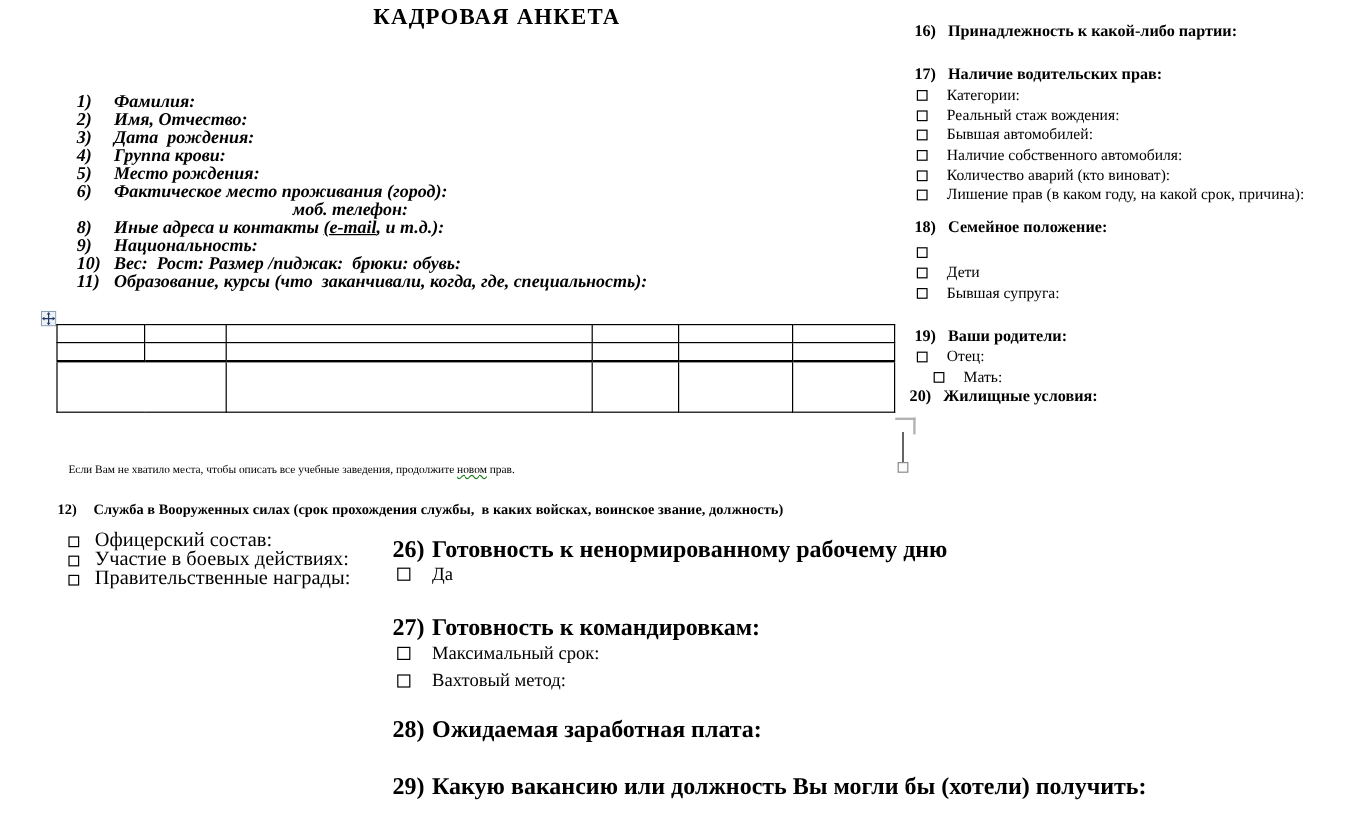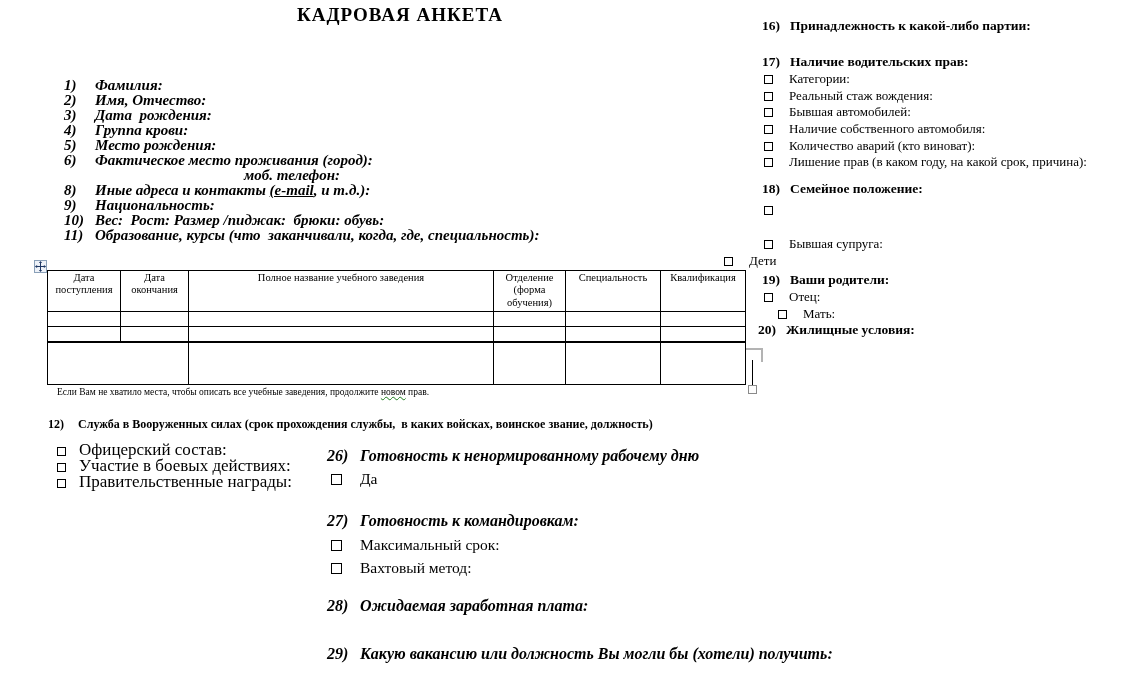--- a/index.html
+++ b/index.html
@@ -2,21 +2,21 @@
 <html><head>
 <meta charset="utf-8">
 <style>
   html,body{margin:0;padding:0;}
   body{
     width:1132px;height:678px;background:#ffffff;position:relative;
     font-family:"Liberation Serif","DejaVu Serif",serif;color:#000;overflow:hidden;
   }
   .abs{position:absolute;white-space:nowrap;}
   
-  .title{left:0;top:4px;width:800px;text-align:center;font-size:19px;font-weight:bold;letter-spacing:1px;}
+  .title{left:0;top:4px;width:800px;text-align:center;font-size:19px;font-weight:bold;letter-spacing:1px;padding-left:14px;}
   
   .plist{left:64px;top:78px;font-size:15px;font-weight:bold;font-style:italic;}
   .prow{height:15px;line-height:15px;white-space:pre;}
   .prow .num{display:inline-block;width:31px;}
   .prow .indent{display:inline-block;margin-left:149px;}
   .u{text-decoration:underline;}
   
   table.edu{position:absolute;left:47px;top:270px;border-collapse:collapse;table-layout:fixed;width:698px;}
   table.edu td{border:1px solid #000;font-size:10.5px;line-height:1.18;text-align:center;vertical-align:top;padding:1px 2px;overflow:hidden;}
   table.edu tr.hdr td{height:38px;}
@@ -32,21 +32,21 @@
   .cbrow{font-size:17px;font-weight:normal;}
   .cb{display:inline-block;width:7px;height:7px;border:1px solid #000;vertical-align:-1px;}
   .cb.sm{margin-right:13px;}
   .cb.md{margin-right:16px;}
   .cb.lg{width:9px;height:9px;border-width:1.4px;margin-right:18px;vertical-align:-1px;}
   
   .rhead{font-size:13.5px;font-weight:bold;white-space:pre;}
   .rhead .num{display:inline-block;width:28px;}
   .ritem{font-size:13px;white-space:pre;}
   
-  .bhead{font-size:16px;font-weight:bold;white-space:pre;font-style:italic;}
+  .bhead{font-size:20px;font-weight:bold;white-space:pre;}
   .bhead .num{display:inline-block;width:33px;}
   .bitem{font-size:15.5px;white-space:pre;}
   
   .corner{left:746px;top:348px;width:15px;height:12px;border-top:2px solid #b3b3b3;border-right:2px solid #b3b3b3;}
   .vline{left:752px;top:360px;width:0;height:26px;border-left:1px solid #000;}
   .rsz{left:748px;top:385px;width:7px;height:7px;border:1px solid #8a8a8a;background:#fdfdfd;}
 </style>
 </head>
 <body>
 
@@ -81,28 +81,20 @@
 <table class="edu">
   <colgroup>
       <col style="width:73px">
       <col style="width:68px">
       <col style="width:305px">
       <col style="width:72px">
       <col style="width:95px">
       <col style="width:85px">
     </colgroup>
   <tbody>
-      <tr class="hdr">
-    <td style="white-space:normal">Дата поступления</td>
-    <td style="white-space:normal">Дата окончания</td>
-    <td style="white-space:normal">Полное название учебного заведения</td>
-    <td style="white-space:normal">Отделение (форма обучения)</td>
-    <td style="white-space:normal">Специальность</td>
-    <td style="white-space:normal">Квалификация</td>
-  </tr>
   <tr class="empty">
     <td></td>
         <td></td>
         <td></td>
         <td></td>
         <td></td>
         <td></td>
   </tr>
   <tr class="empty2">
     <td></td>
@@ -138,21 +130,21 @@
 <div class="abs rhead" style="left:762px;top:54px;"><span class="num">17)</span><span>Наличие водительских прав:</span></div>
 <div class="abs ritem" style="left:764px;top:71px;"><span class="cb md"></span><span>Категории:</span></div>
 <div class="abs ritem" style="left:764px;top:88px;"><span class="cb md"></span><span>Реальный стаж вождения:</span></div>
 <div class="abs ritem" style="left:764px;top:104px;"><span class="cb md"></span><span>Бывшая автомобилей:</span></div>
 <div class="abs ritem" style="left:764px;top:121px;"><span class="cb md"></span><span>Наличие собственного автомобиля:</span></div>
 <div class="abs ritem" style="left:764px;top:138px;"><span class="cb md"></span><span>Количество аварий (кто виноват):</span></div>
 <div class="abs ritem" style="left:764px;top:154px;"><span class="cb md"></span><span>Лишение прав (в каком году, на какой срок, причина):</span></div>
 
 <div class="abs rhead" style="left:762px;top:181px;"><span class="num">18)</span><span>Семейное положение:</span></div>
 <div class="abs ritem" style="left:764px;top:202px;"><span class="cb md"></span><span></span></div>
-<div class="abs ritem" style="left:724px;top:219px;margin-top:34px;"><span class="cb md"></span><span>Дети</span></div>
+<div class="abs ritem" style="left:764px;top:219px;"><span class="cb md"></span><span>Дети</span></div>
 <div class="abs ritem" style="left:764px;top:236px;"><span class="cb md"></span><span>Бывшая супруга:</span></div>
 
 <div class="abs rhead" style="left:762px;top:272px;"><span class="num">19)</span><span>Ваши родители:</span></div>
 <div class="abs ritem" style="left:764px;top:289px;"><span class="cb md"></span><span>Отец:</span></div>
 <div class="abs ritem" style="left:764px;top:306px;padding-left:14px;"><span class="cb md"></span><span>Мать:</span></div>
 
 <div class="abs rhead" style="left:758px;top:322px;"><span class="num">20)</span><span>Жилищные условия:</span></div>
 
 <div class="abs bhead" style="left:327px;top:447px;"><span class="num">26)</span><span>Готовность к ненормированному рабочему дню</span></div>
 <div class="abs bitem" style="left:331px;top:470px;"><span class="cb lg"></span><span>Да</span></div>

